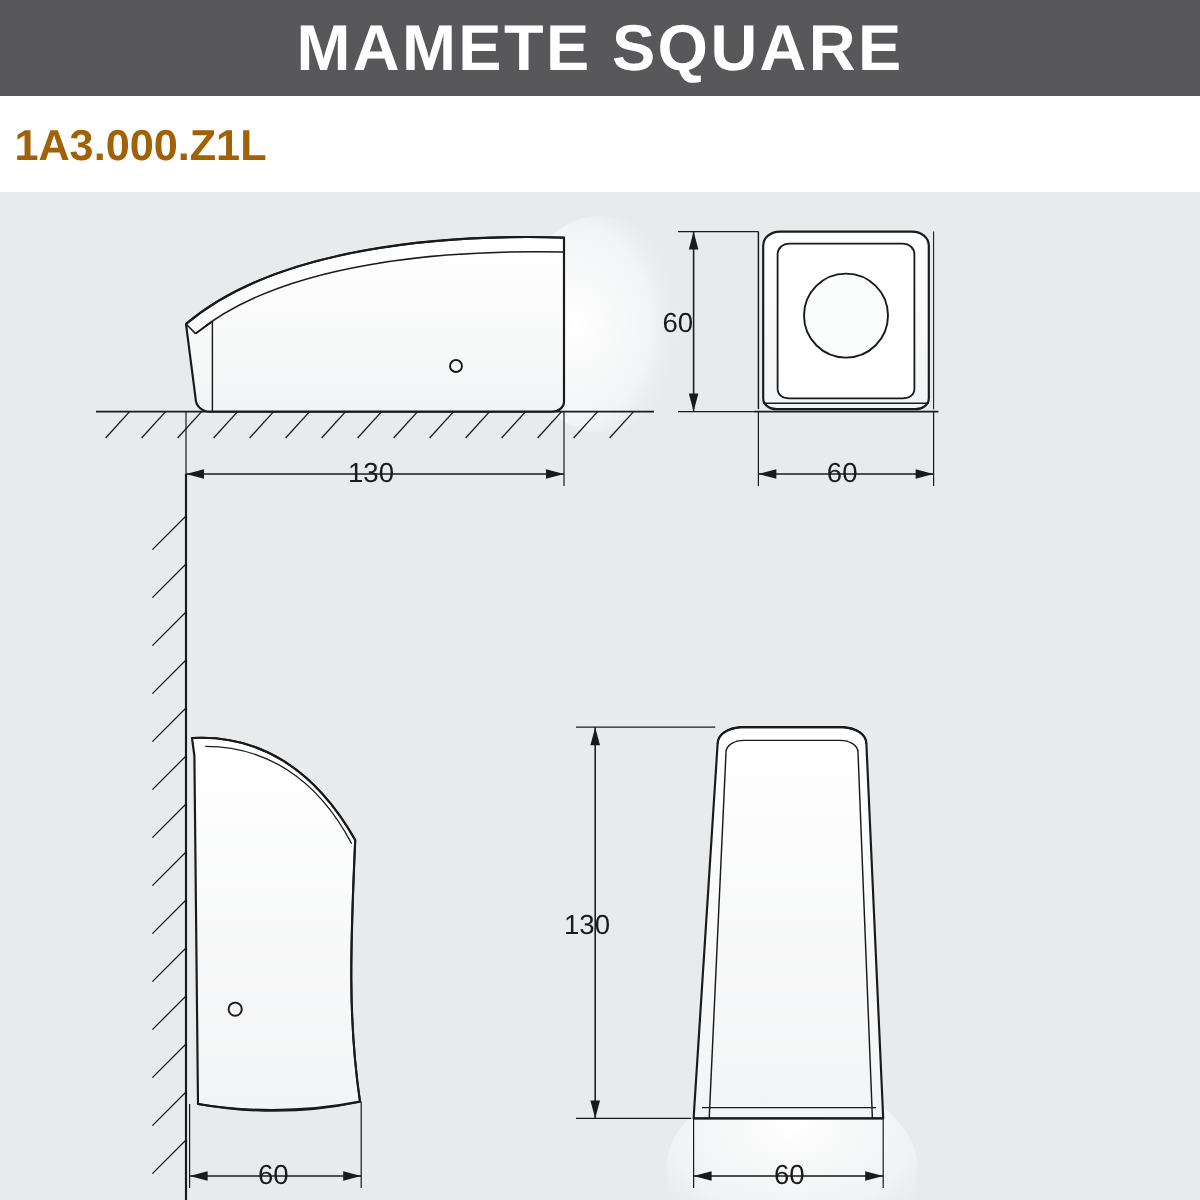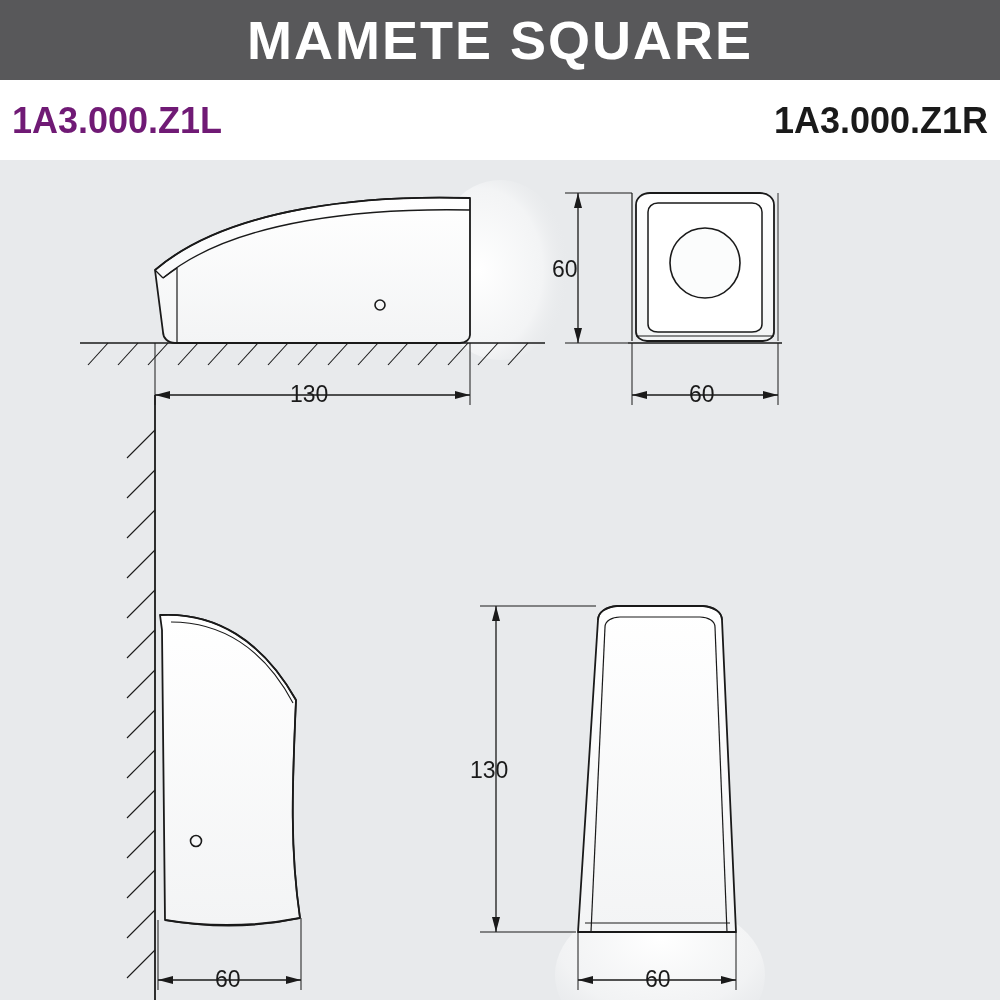--- a/index.html
+++ b/index.html
@@ -47,21 +47,21 @@
     width: 1000px;
     height: 80px;
     background: #ffffff;
   }
   .code-left {
     position: absolute;
     left: 12px;
     top: 20px;
     font-size: 36px;
     font-weight: bold;
-    color: #701a75;
+    color: #a16207;
   }
   .code-right {
     position: absolute;
     right: 12px;
     top: 20px;
     font-size: 36px;
     font-weight: bold;
     color: #1a1a1a;
   }
   
@@ -90,21 +90,20 @@
 <body>
 
 <div class="page">
 
   <div class="title-bar">
     <div class="title-text">MAMETE SQUARE</div>
   </div>
 
   <div class="codes-row">
     <div class="code-left">1A3.000.Z1L</div>
-    <div class="code-right">1A3.000.Z1R</div>
   </div>
 
   <div class="drawings">
 
     <svg class="svg-canvas" width="1000" height="840" viewBox="0 0 1000 840">
       <defs>
         <radialGradient id="glowTL" cx="0.35" cy="0.5" r="0.65">
           <stop offset="0%" stop-color="#ffffff" stop-opacity="1"></stop>
           <stop offset="70%" stop-color="#f4f5f6" stop-opacity="0.9"></stop>
           <stop offset="100%" stop-color="#e8eaec" stop-opacity="0"></stop>

